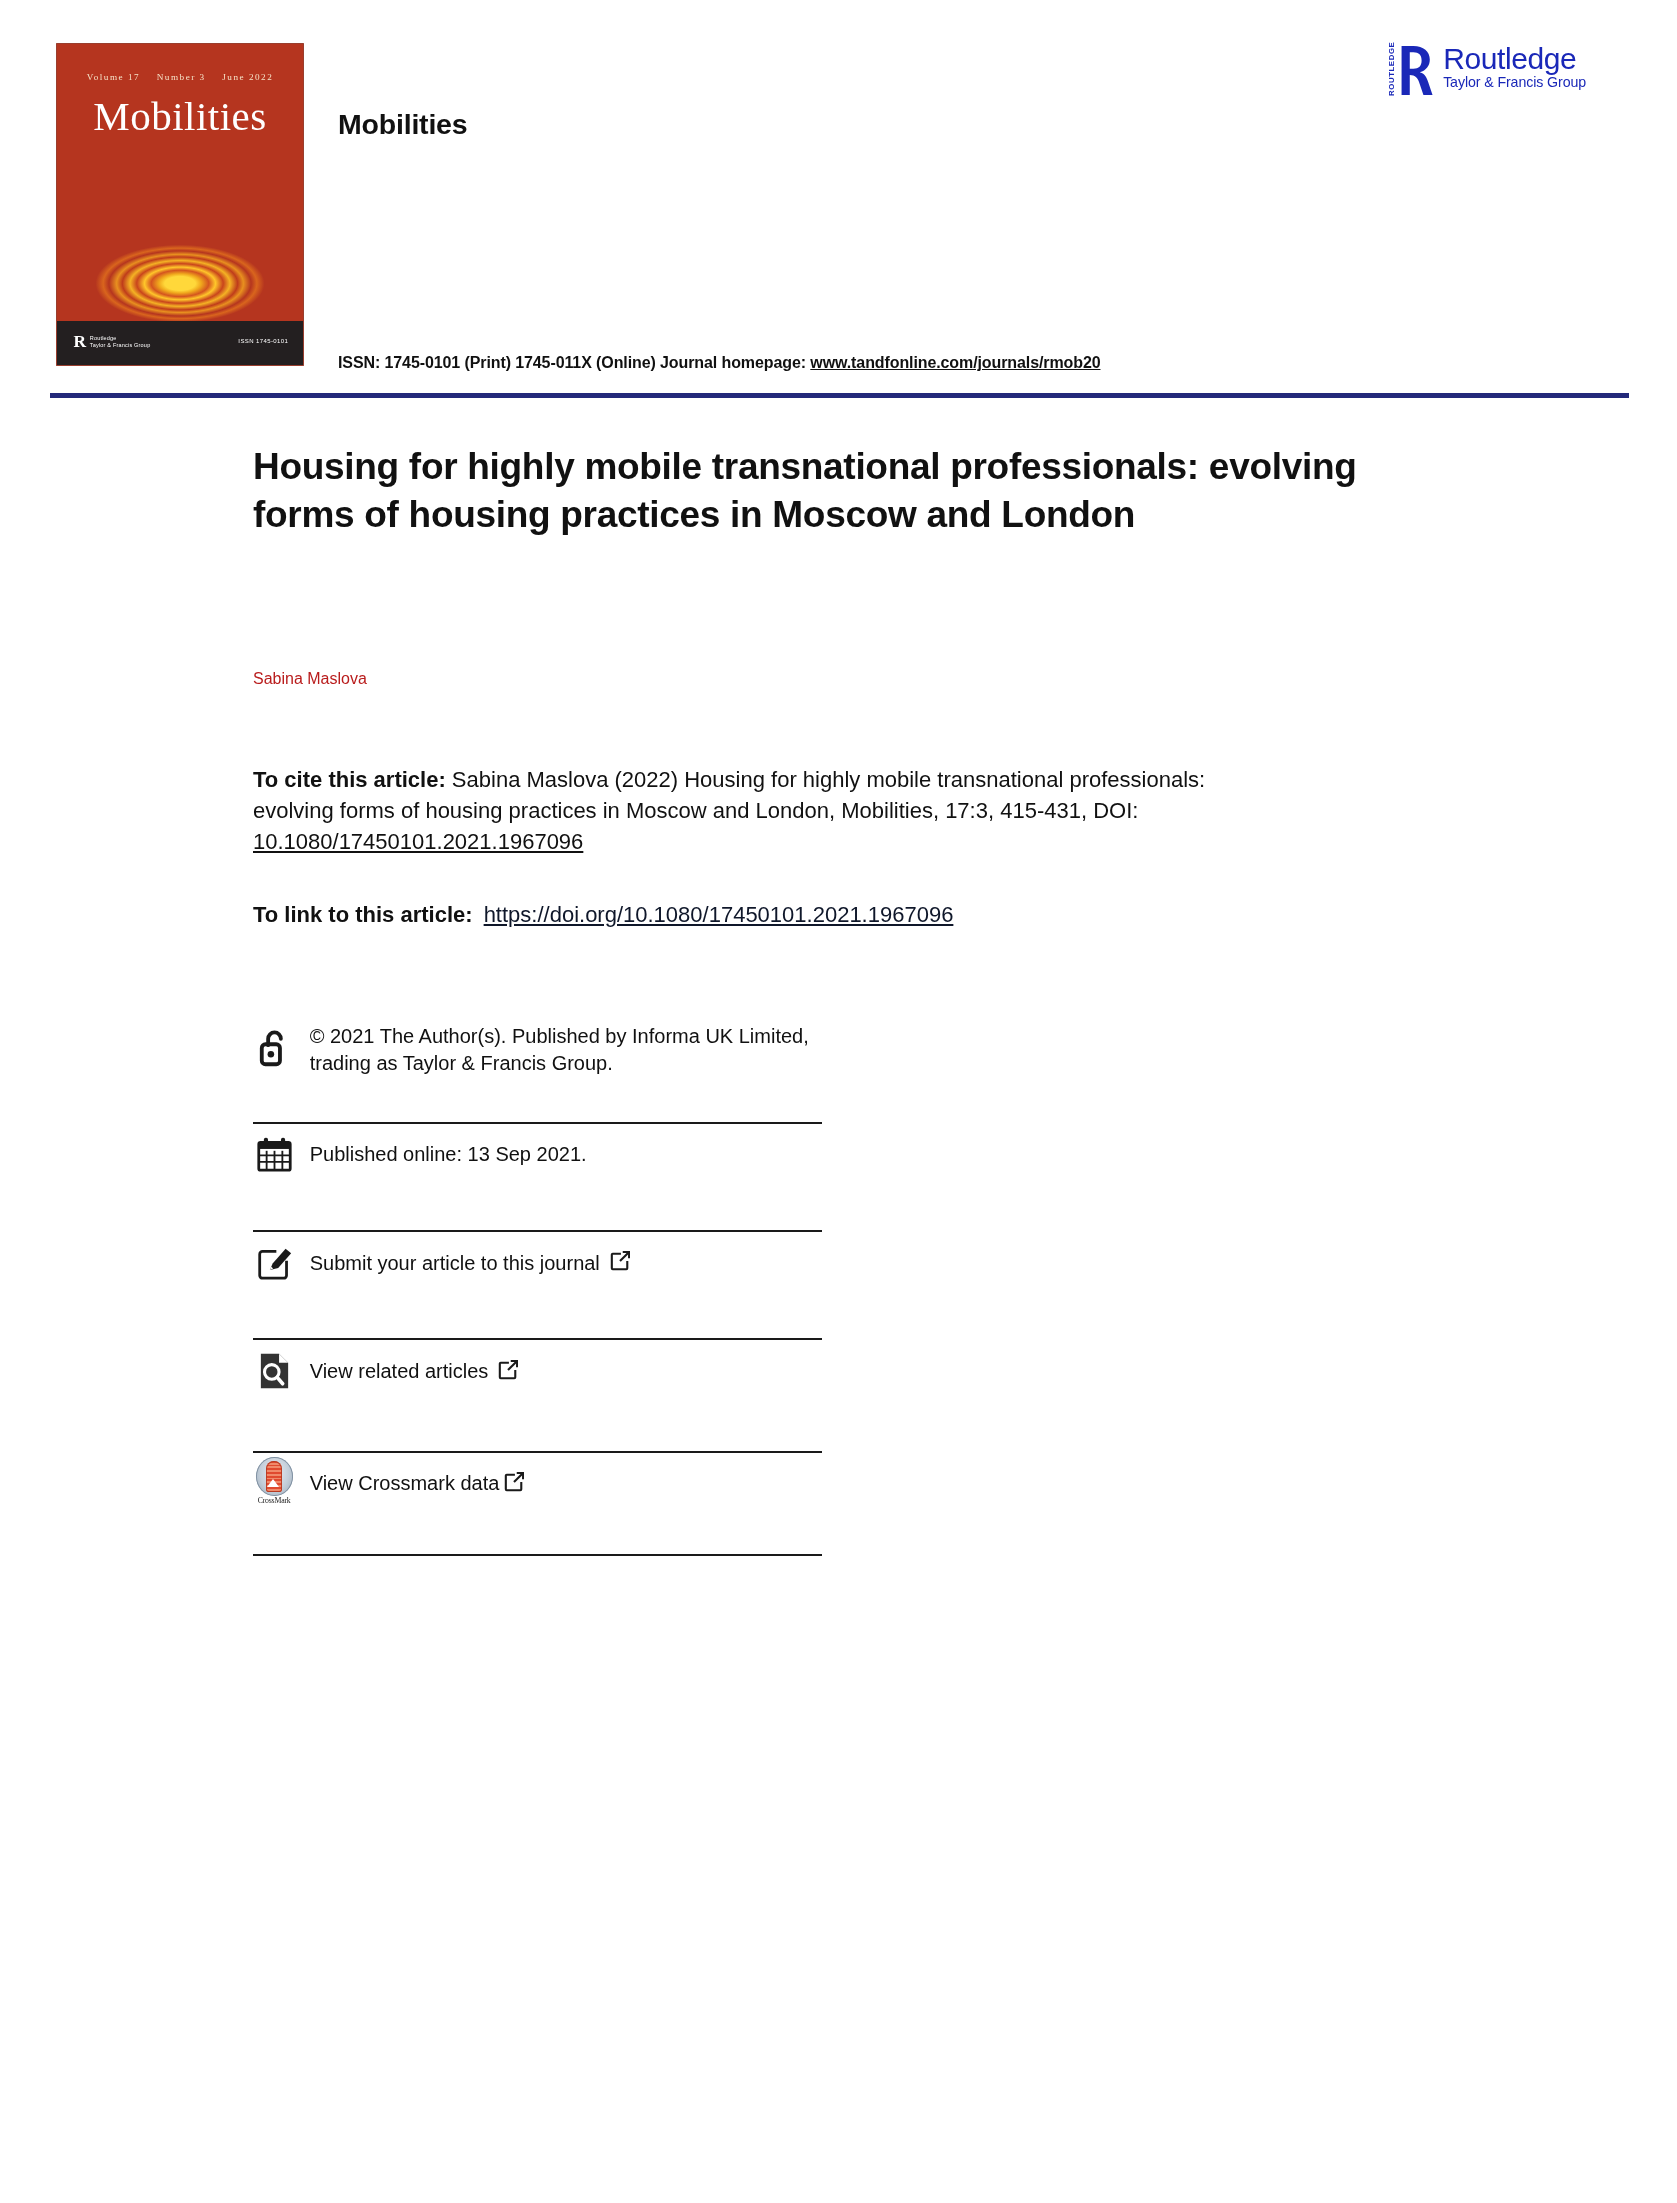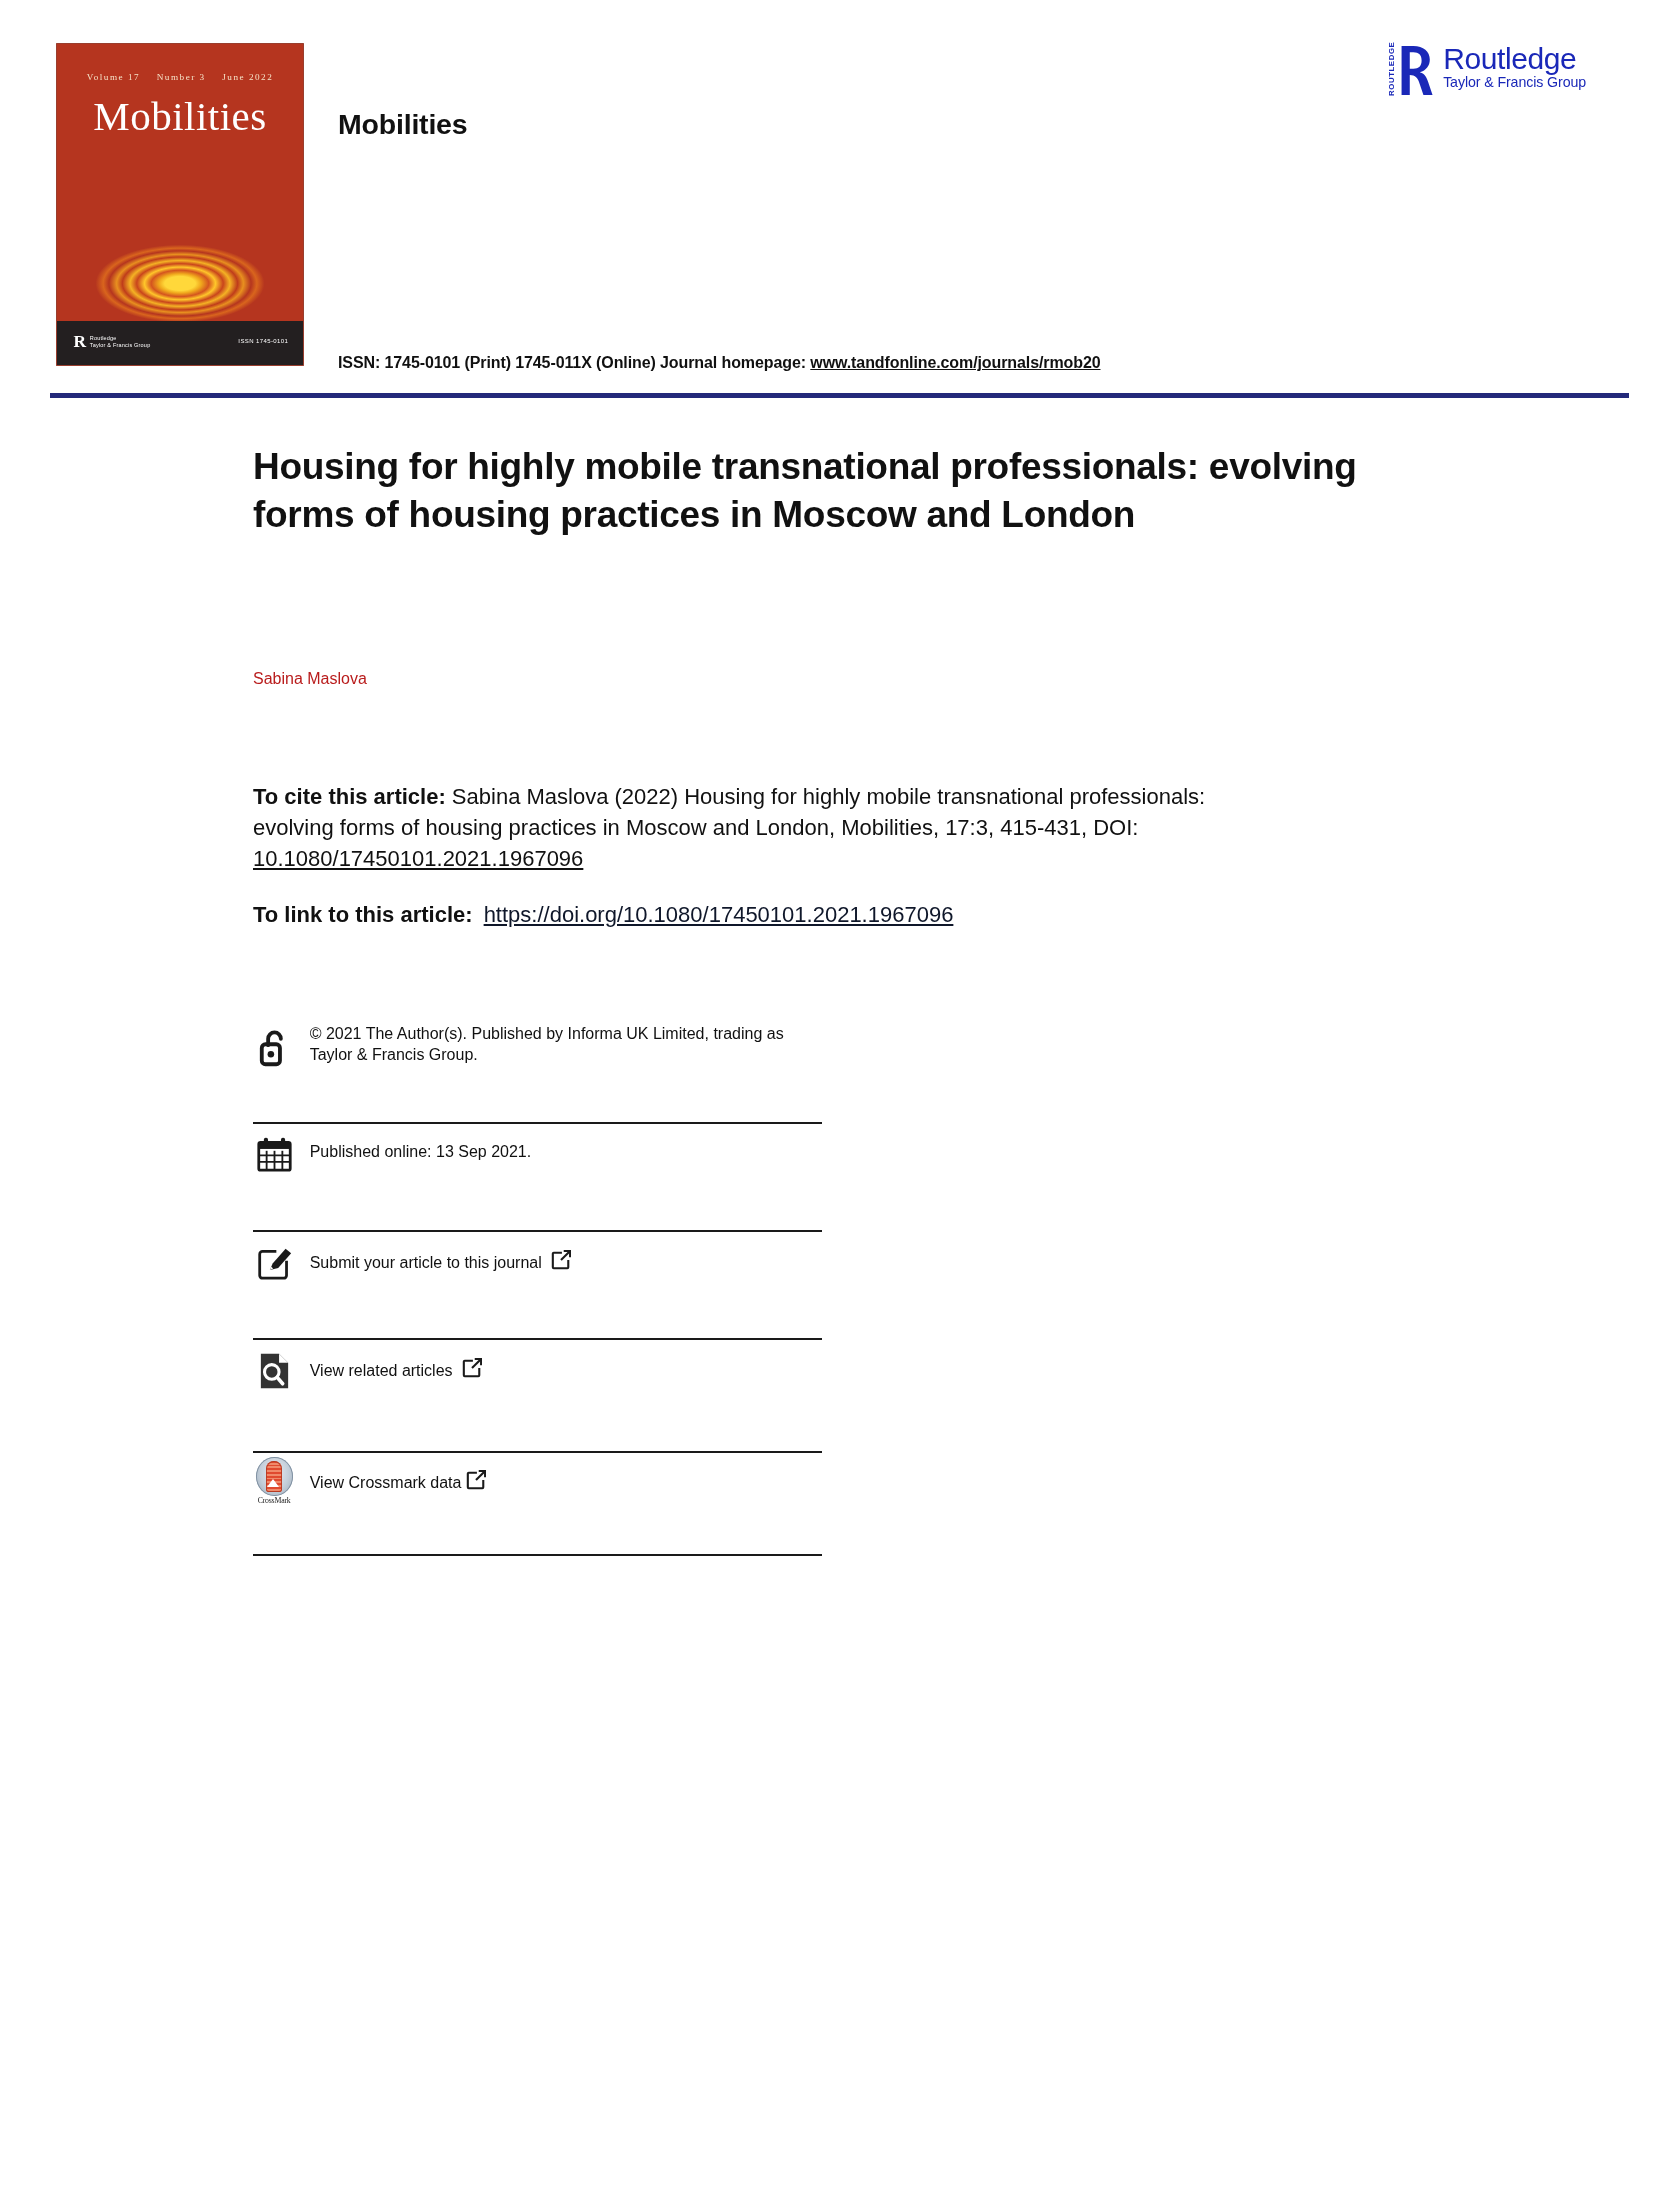--- a/index.html
+++ b/index.html
@@ -216,21 +216,21 @@
     left: 253px;
     top: 266px;
     font-size: 16px;
     font-weight: normal;
     color: #b91c1c;
   }
 
   .cite-block {
     position: absolute;
     left: 253px;
-    top: 377px;
+    top: 360px;
     width: 1029px;
     font-size: 22px;
     line-height: 1.42;
     color: #111;
   }
   .cite-block b { font-weight: bold; }
   .cite-block .doi-link { text-decoration: underline; color: #111; }
 
   .link-block {
     position: absolute;
@@ -264,21 +264,21 @@
   }
   .meta-icon {
     flex: none;
     width: 42px;
     height: 42px;
     display: flex;
     align-items: center;
     justify-content: center;
   }
   .meta-text {
-    font-size: 16px;
+    font-size: 20px;
     line-height: 1.33;
     color: #111;
     padding-top: 8.3px;
   }
   .meta-text .ext {
     display: inline-block;
     vertical-align: -1.8px;
     margin-left: 4.6px;
   }
 

